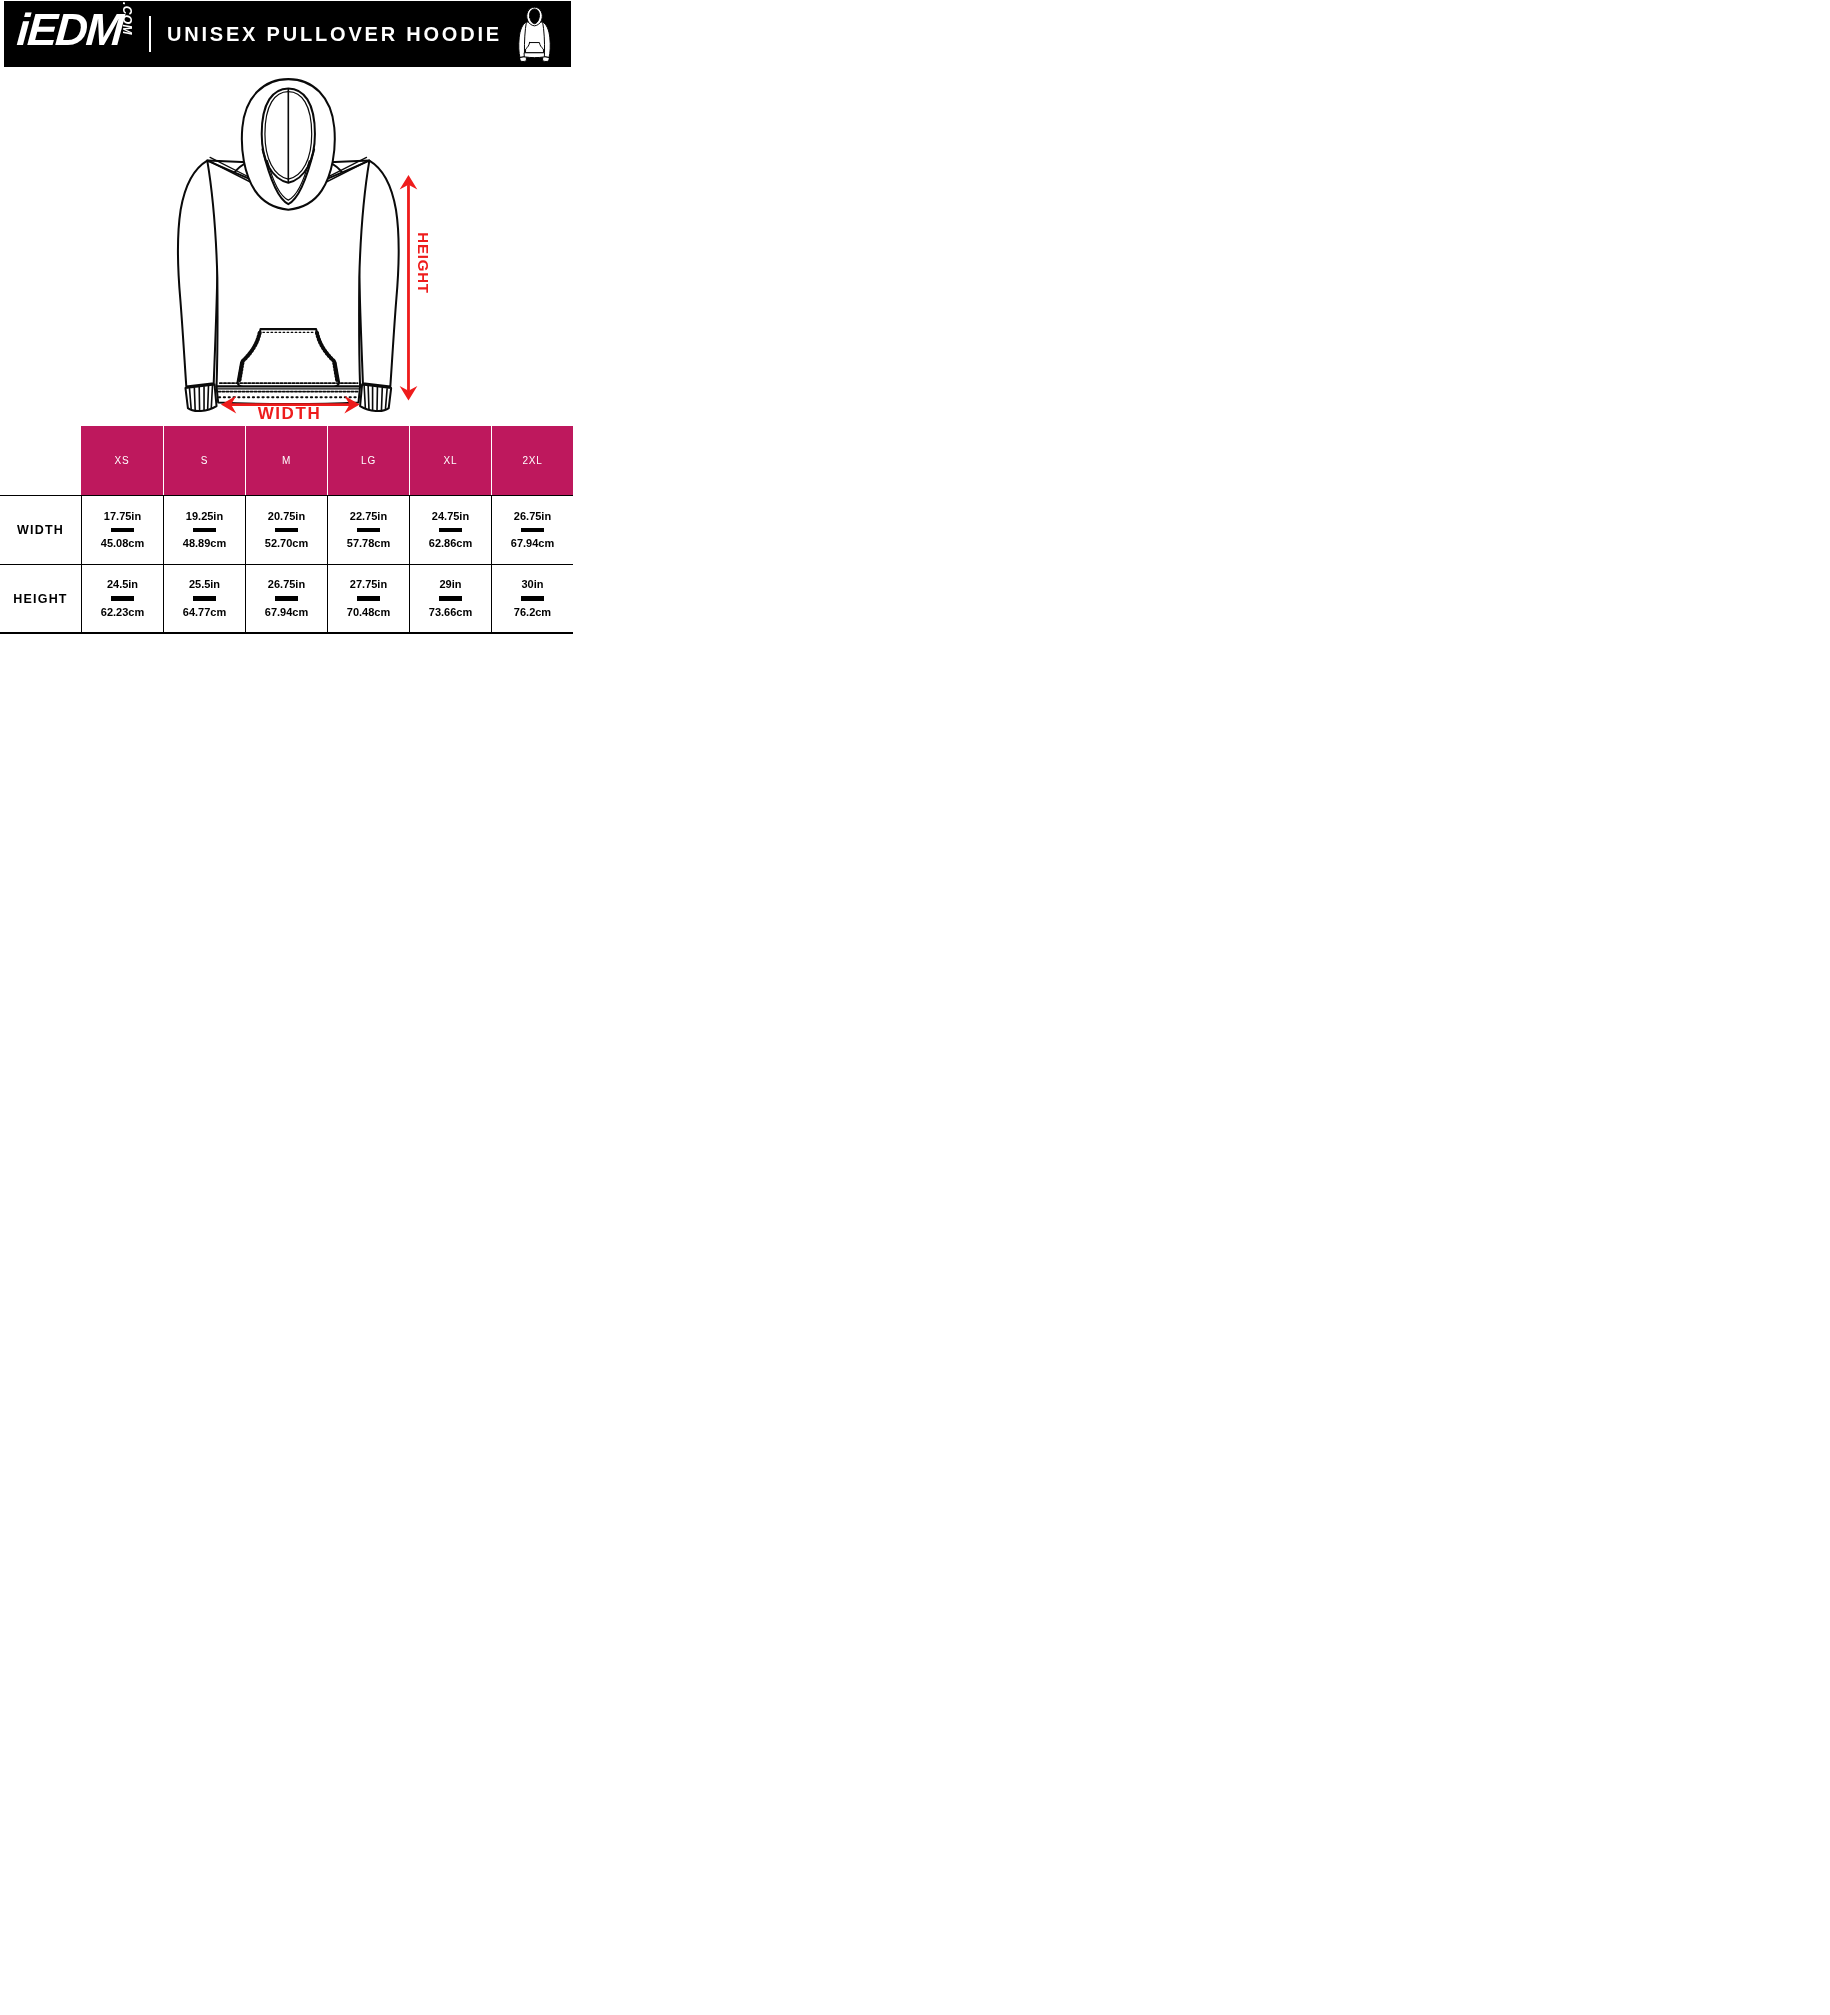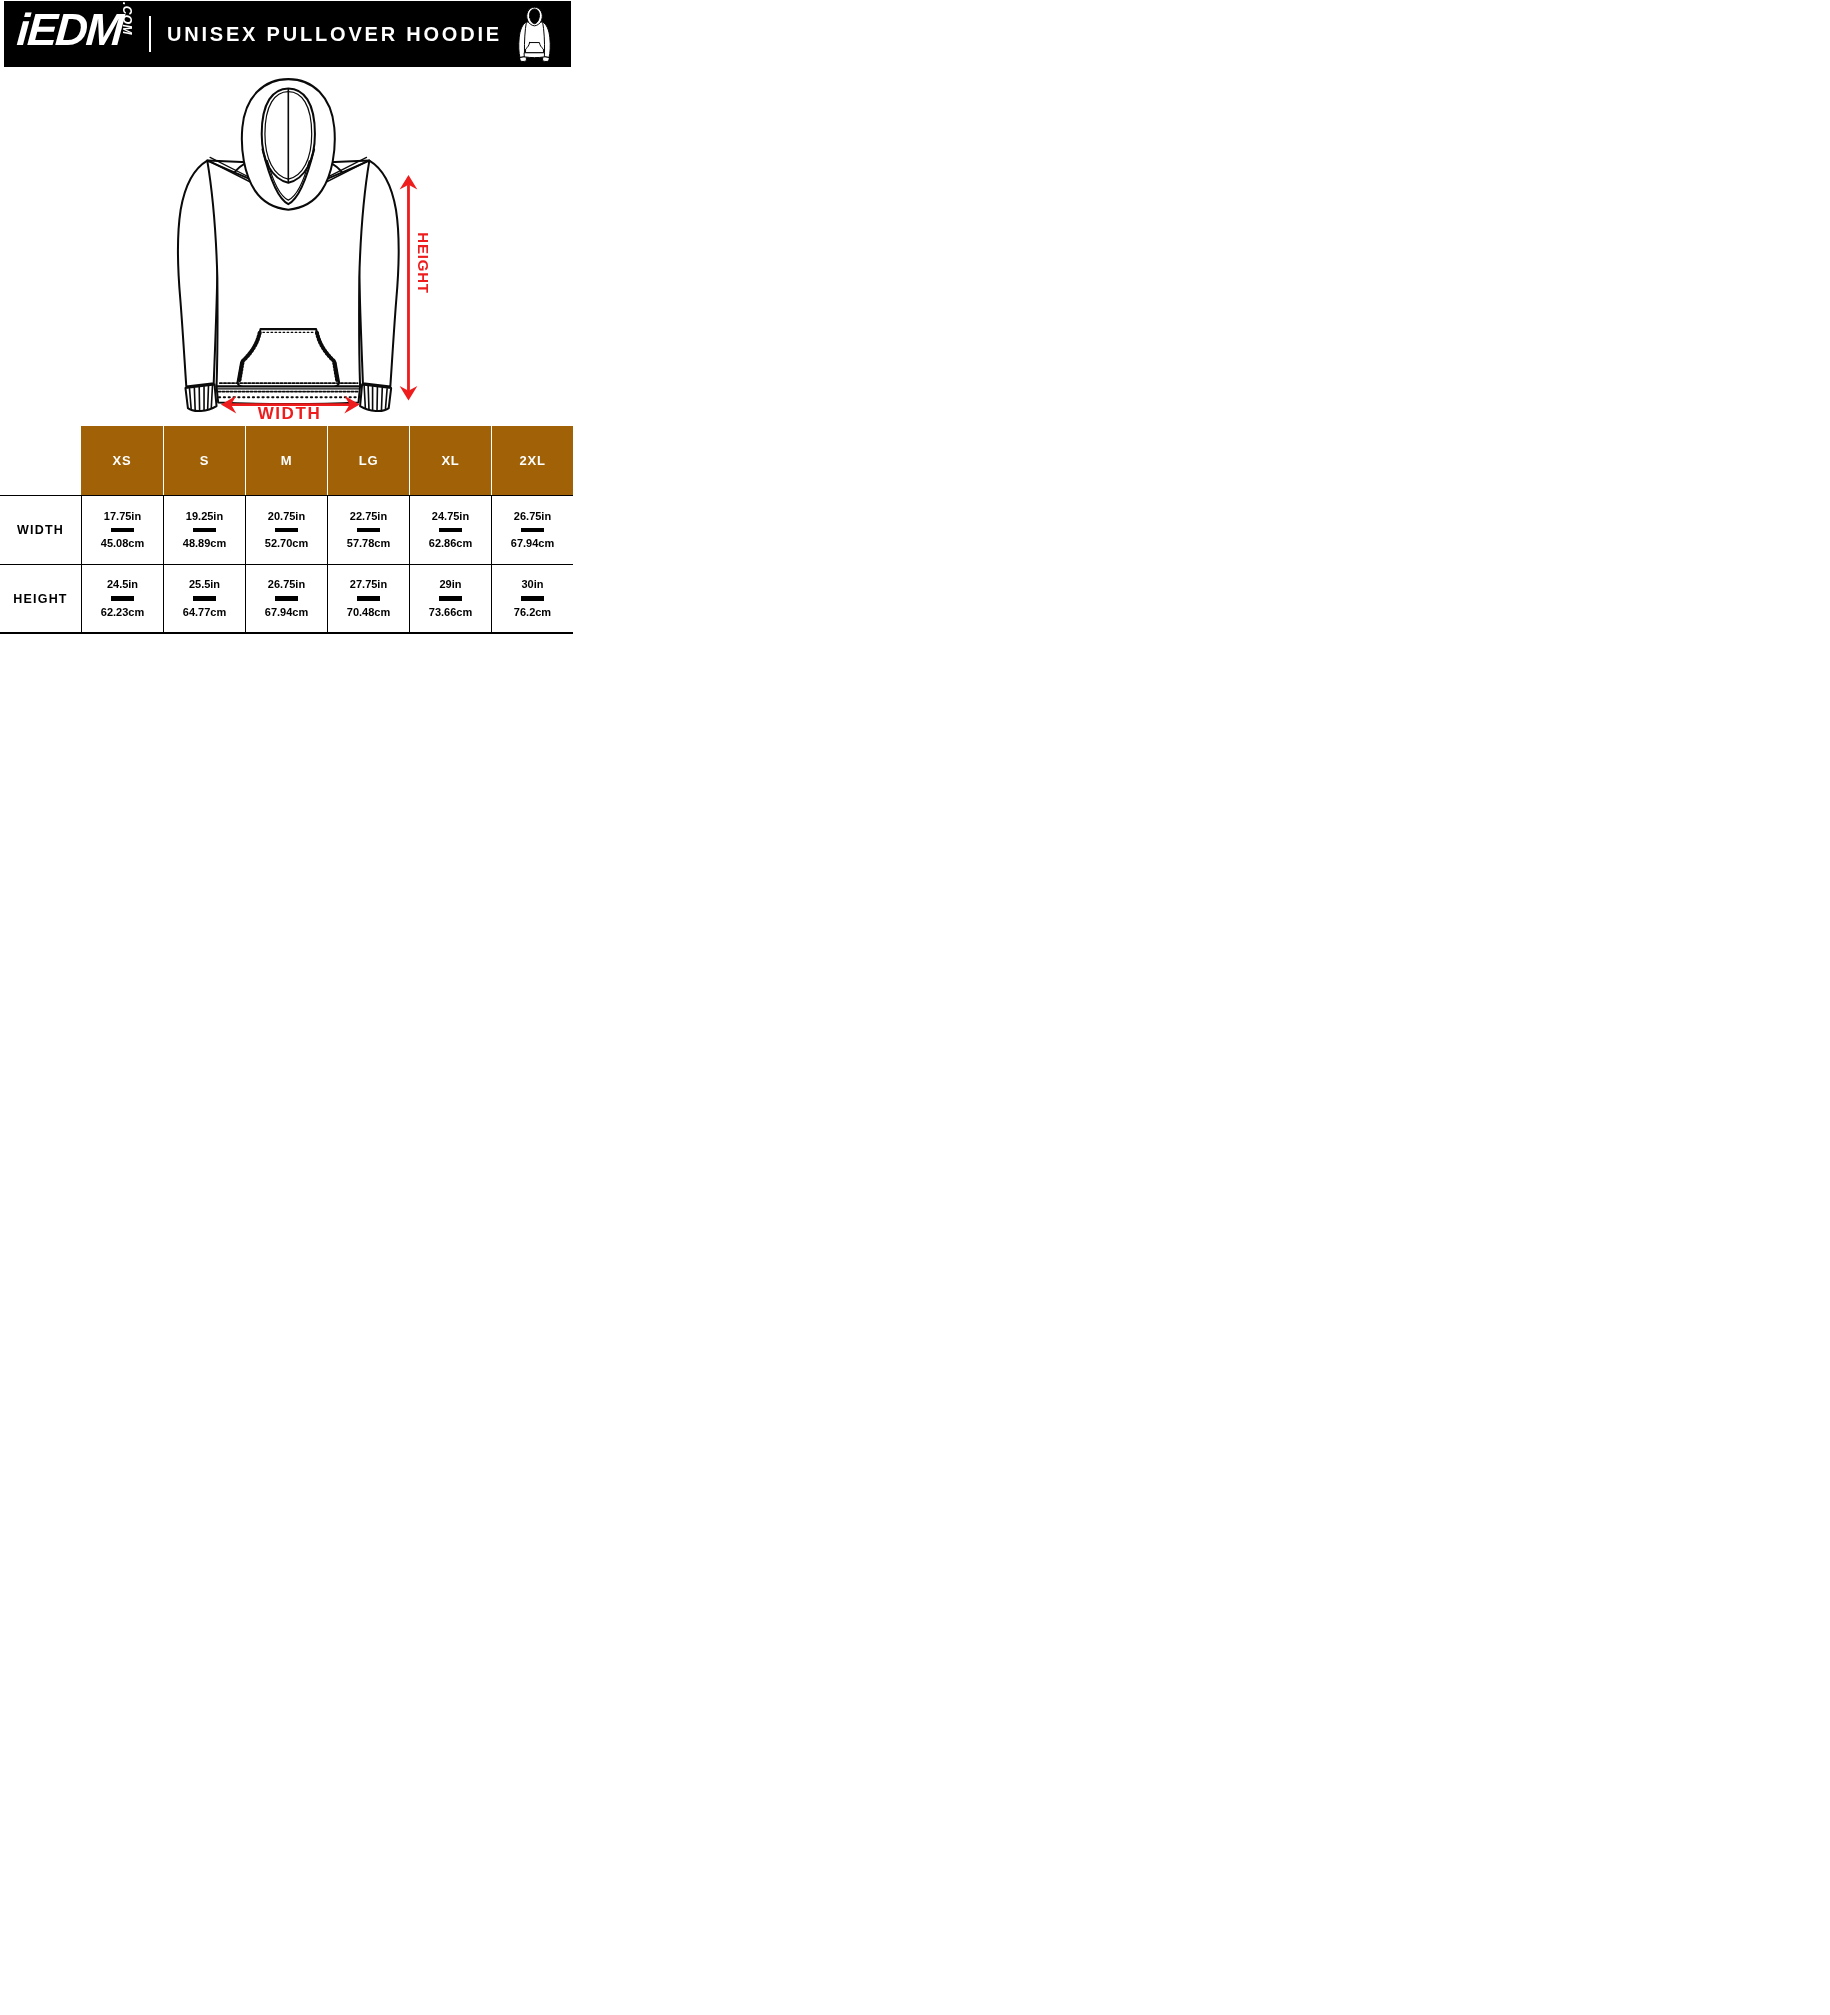--- a/index.html
+++ b/index.html
@@ -46,21 +46,21 @@
   }
   
   .size-table{
     position:absolute;left:0;right:0;top:426px;bottom:0;
     display:grid;grid-template-columns:81px repeat(6,1fr);
     grid-template-rows:69px 69px auto;
     border-bottom:2px solid #000;
   }
   .size-table .cell{display:flex;align-items:center;justify-content:center;box-sizing:border-box;}
   .th-corner{background:#fff;}
-  .th-size{background:#a16207;color:#fff;font-size:13px;font-weight:bold;letter-spacing:0.8px;}
+  .th-size{background:#be185d;color:#fff;font-size:10px;font-weight:normal;letter-spacing:0.8px;}
   .th-size + .th-size{border-left:0.8px solid #fff;}
   .row-label{
     background:#fff;color:#000;font-size:12.5px;font-weight:bold;letter-spacing:1.2px;
     border-top:1.2px solid #000;
   }
   .td{
     background:#fff;border-top:1.2px solid #000;border-left:1.2px solid #000;
     flex-direction:column;gap:6px;
   }
   .td .val{color:#000;font-size:11px;font-weight:bold;line-height:1;}

